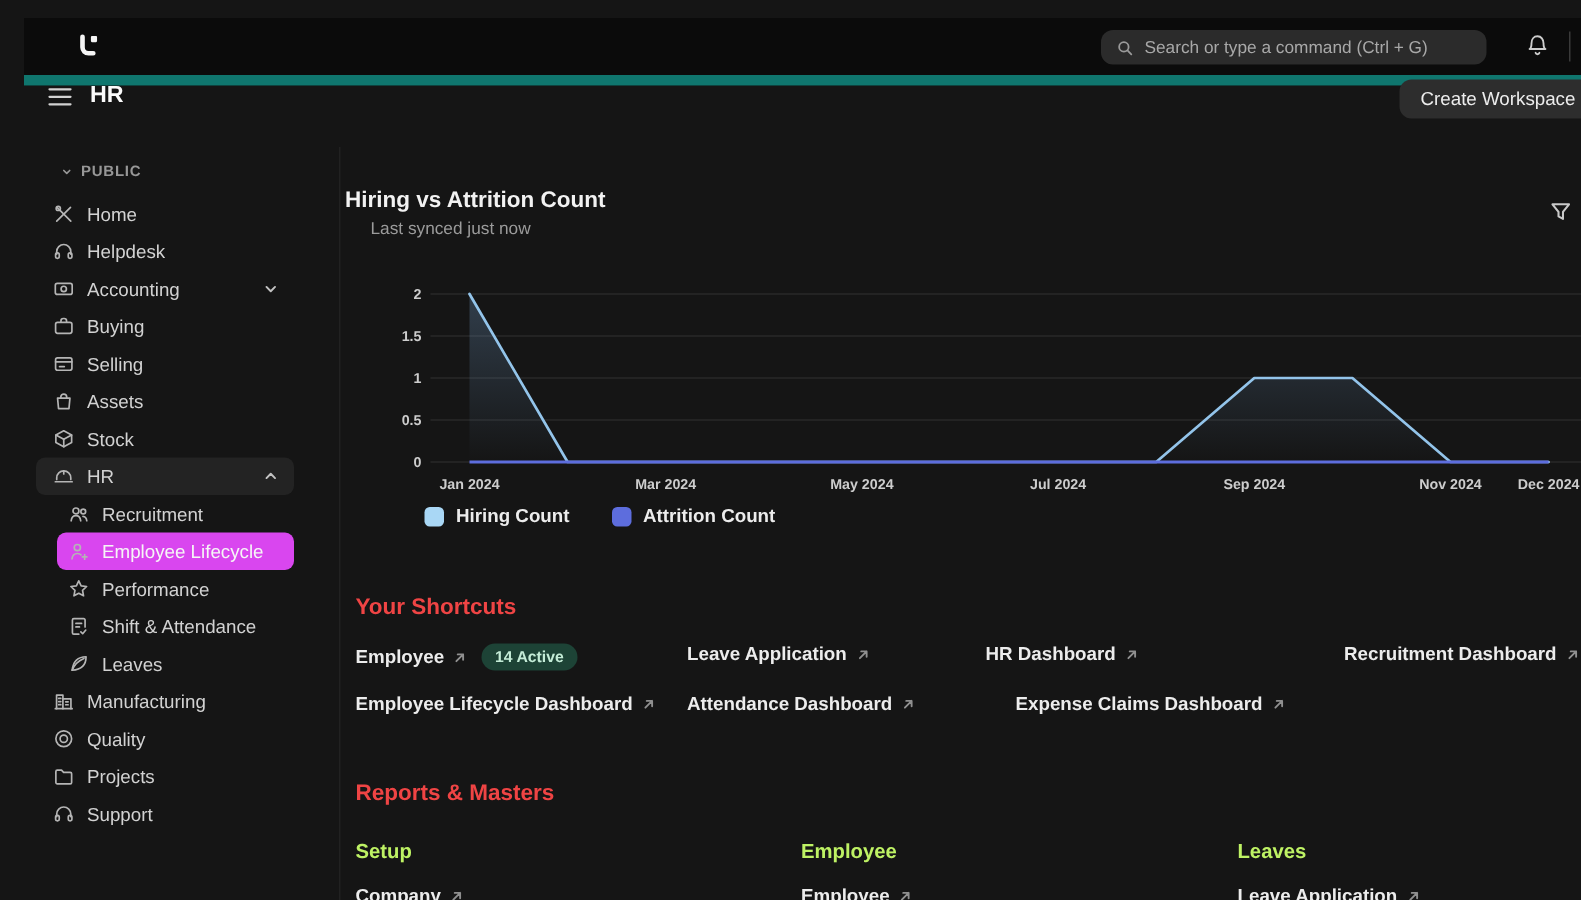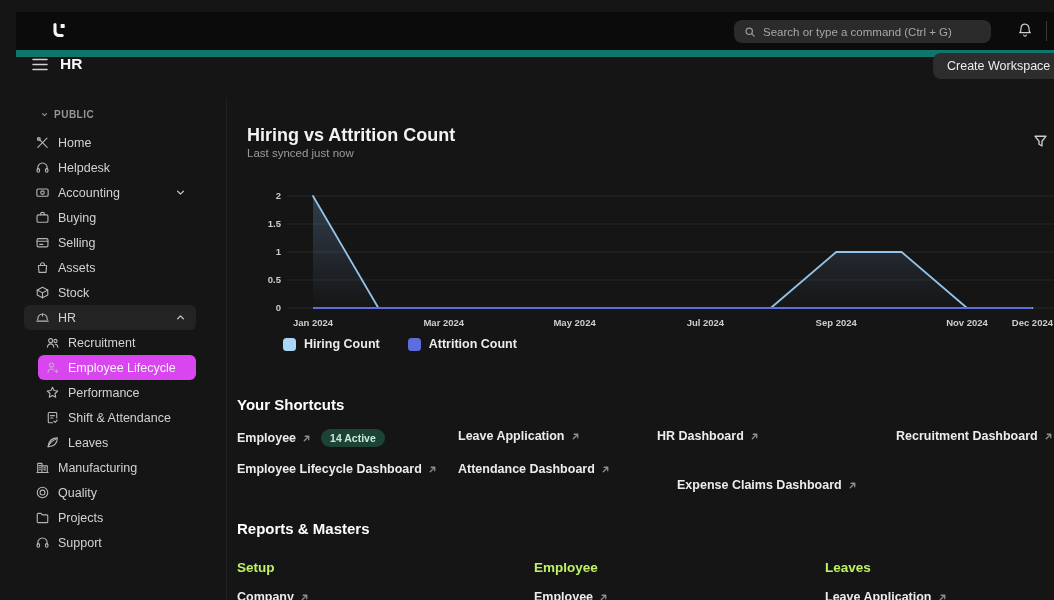--- a/index.html
+++ b/index.html
@@ -26,28 +26,28 @@
   .nav{margin-top:8px;}
   .s-item{height:25px;display:flex;align-items:center;gap:8px;margin:0 30px 0 24px;padding-left:11px;
           border-radius:6px;color:#d2d2d2;font-size:12.5px;font-weight:500;cursor:pointer;white-space:nowrap;}
   .s-item.sub{margin-left:38px;padding-left:7px;}
   .s-item.expanded{background:#232323;}
   .s-item.selected{background:#d946ef;color:#f6f6f6;}
   .s-item .icon{display:flex;color:#b5b5b5;flex:0 0 auto;}
   .s-item .chev{margin-left:auto;margin-right:9px;color:#c2c2c2;display:flex;}
   
   .main{position:absolute;top:38px;left:227px;right:0;bottom:0;overflow:hidden;}
-  .chart-title{position:absolute;left:20px;top:87px;font-size:18px;font-weight:700;color:#f2f2f2;}
+  .chart-title{position:absolute;left:3px;top:87px;font-size:15px;font-weight:700;color:#f2f2f2;}
   .chart-sub{position:absolute;left:20px;top:109px;font-size:11.5px;color:#9b9b9b;}
   .filter-btn{position:absolute;left:805px;top:95px;color:#c9c9c9;cursor:pointer;}
   #chart-svg{position:absolute;left:10px;top:147px;}
   .legend{position:absolute;left:56px;top:299px;display:flex;gap:28px;}
   .leg-item{display:flex;align-items:center;gap:8px;font-size:12.5px;font-weight:700;color:#ececec;cursor:pointer;}
   .leg-swatch{width:13px;height:13px;border-radius:3.5px;}
-  .sec-heading{position:absolute;font-size:15px;font-weight:700;color:#ffffff;}
+  .sec-heading{position:absolute;font-size:15px;font-weight:700;color:#ef4444;}
   .shortcut{position:absolute;display:flex;align-items:center;gap:6px;color:#ececec;font-size:12.5px;
             font-weight:700;white-space:nowrap;cursor:pointer;}
   .sc-arrow{display:flex;margin-top:1px;}
   .badge{background:#1d4336;color:#c4ecd7;font-size:10.5px;font-weight:600;padding:3px 9px;border-radius:20px;margin-left:4px;}
   .col-title{position:absolute;font-size:13.5px;font-weight:700;color:#bef264;}
   .report-link{position:absolute;display:flex;align-items:center;gap:6px;color:#ececec;font-size:12.5px;
                font-weight:700;white-space:nowrap;cursor:pointer;}
 </style>
 </head>
 <body>
@@ -354,21 +354,21 @@
           </span>
         </div>
         <div class="shortcut" style="left: 231px; top: 424px;">
           <span>Attendance Dashboard</span>
           <span class="sc-arrow">
             <svg width="9" height="9" viewBox="0 0 10 10" fill="none" stroke="#8f8f8f" stroke-width="1.4" stroke-linecap="round" stroke-linejoin="round">
               <path d="M2.5 7.5 7.5 2.5M3.5 2.5h4v4"></path>
             </svg>
           </span>
         </div>
-        <div class="shortcut" style="left: 450px; top: 440px;">
+        <div class="shortcut" style="left: 450px; top: 424px;">
           <span>Expense Claims Dashboard</span>
           <span class="sc-arrow">
             <svg width="9" height="9" viewBox="0 0 10 10" fill="none" stroke="#8f8f8f" stroke-width="1.4" stroke-linecap="round" stroke-linejoin="round">
               <path d="M2.5 7.5 7.5 2.5M3.5 2.5h4v4"></path>
             </svg>
           </span>
         </div>
       </div>
 
     <div class="sec-heading" style="left:10px;top:482px;">Reports &amp; Masters</div>

